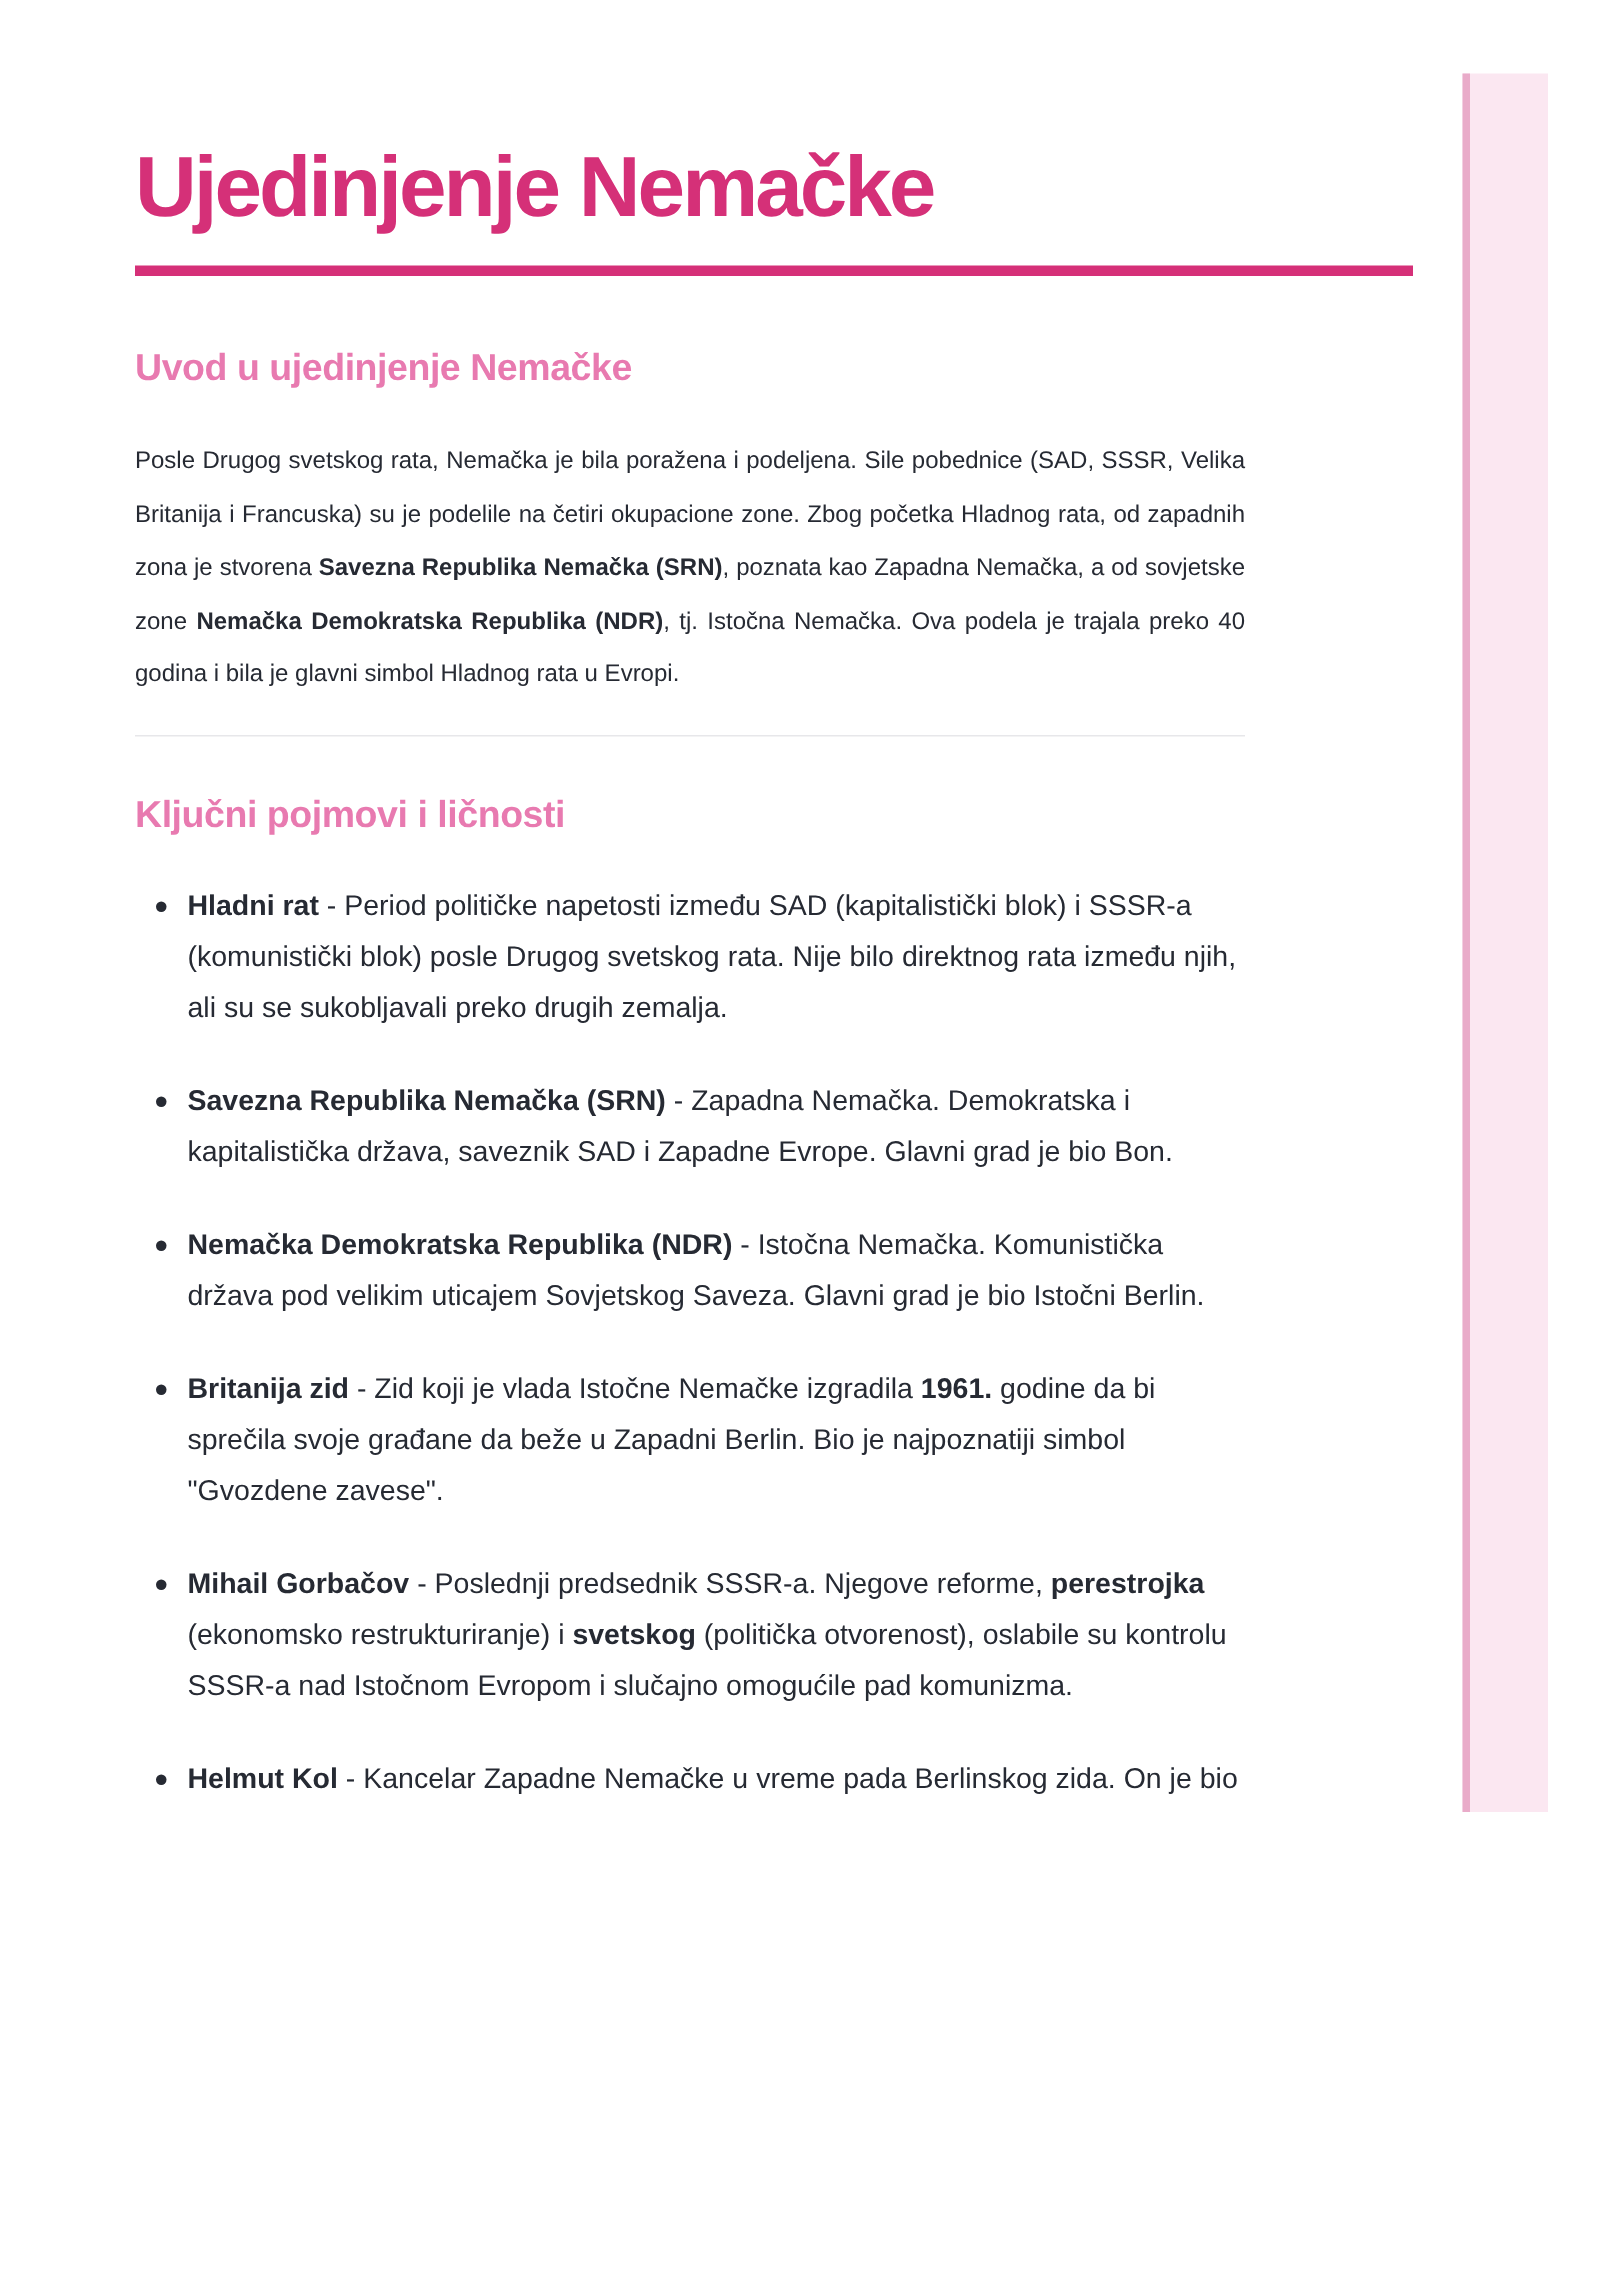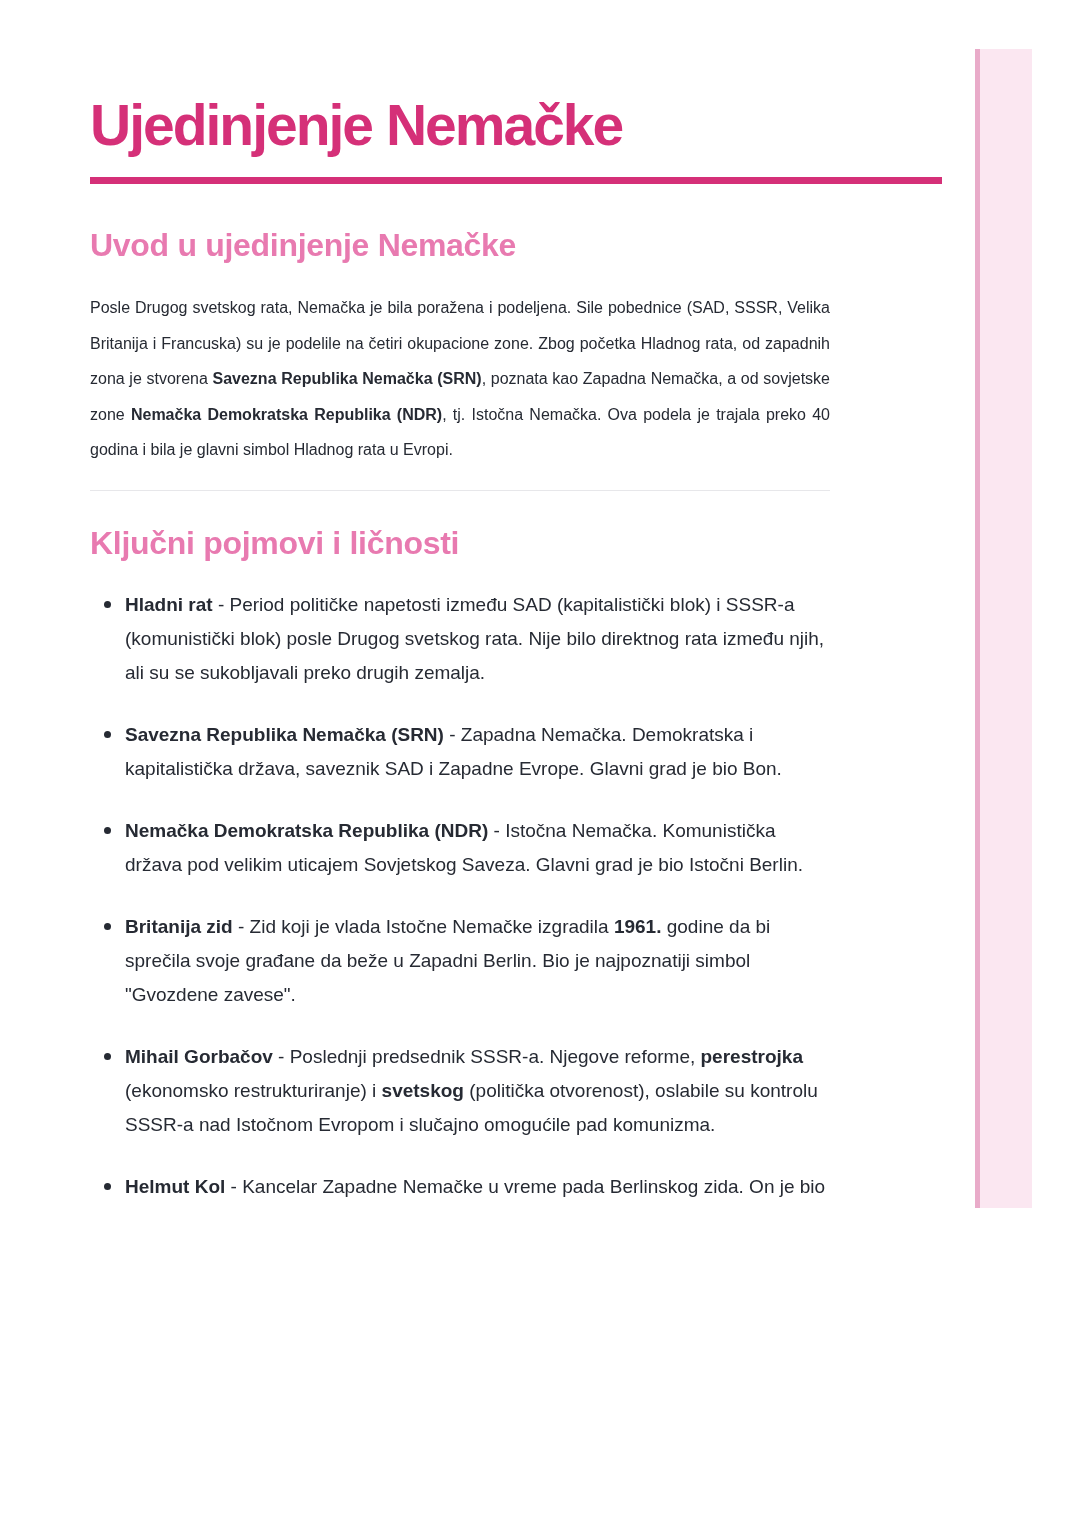--- a/index.html
+++ b/index.html
@@ -43,21 +43,21 @@
     letter-spacing:-2px;
     color:var(--title-pink);
     white-space:nowrap;
   }
   .title-bar{
     margin-top:21px;
     width:852px;height:7px;
     background:var(--title-pink);
   }
   h2.section-heading{
-    font-size:32px;
+    font-size:25px;
     line-height:30px;
     font-weight:bold;
     letter-spacing:-0.3px;
     color:var(--heading-pink);
   }
   h2.first{margin:46px 0 0 0;}
   h2.second{margin:37px 0 0 0;}
   p.intro{
     margin:30px 0 0 0;
     font-size:16px;

